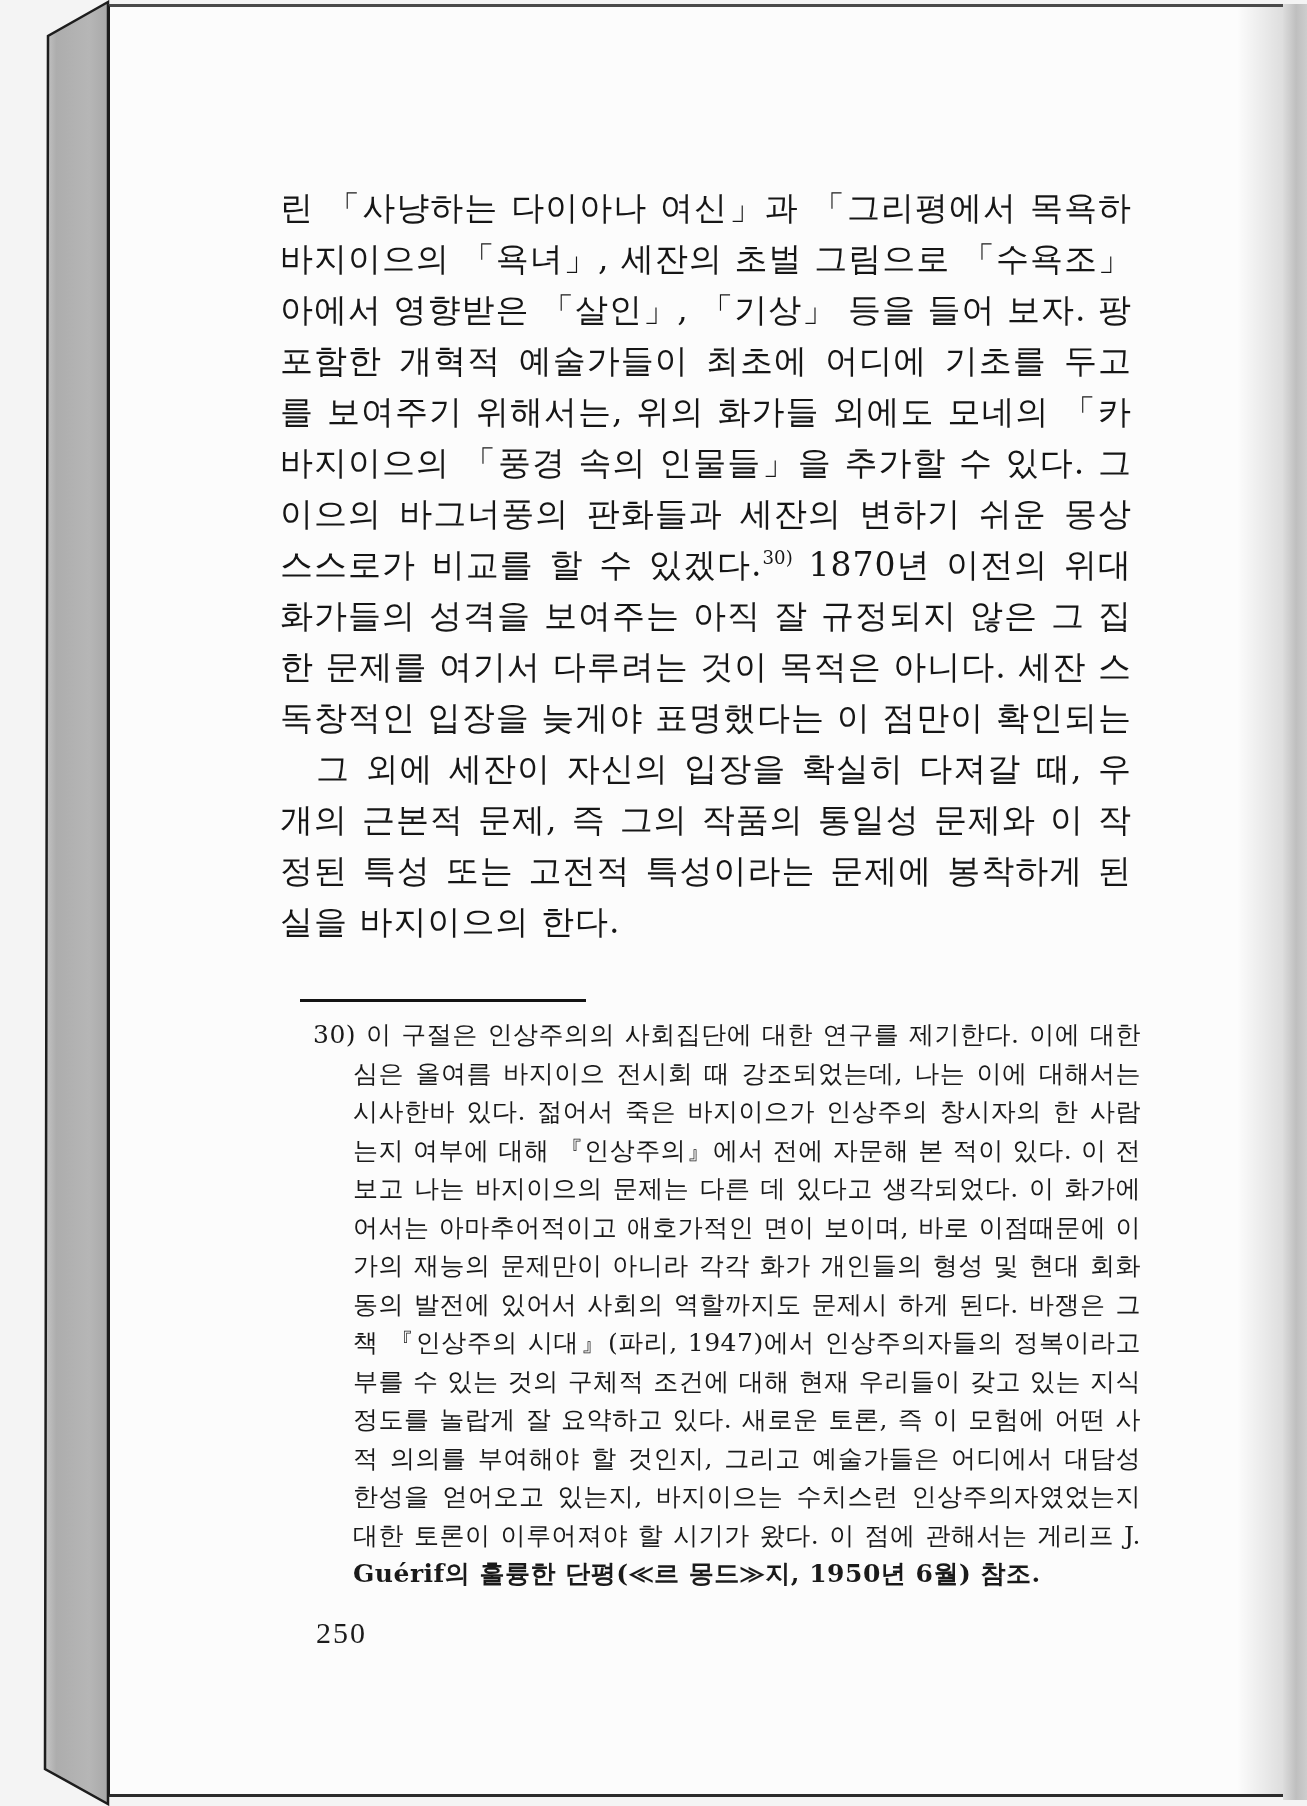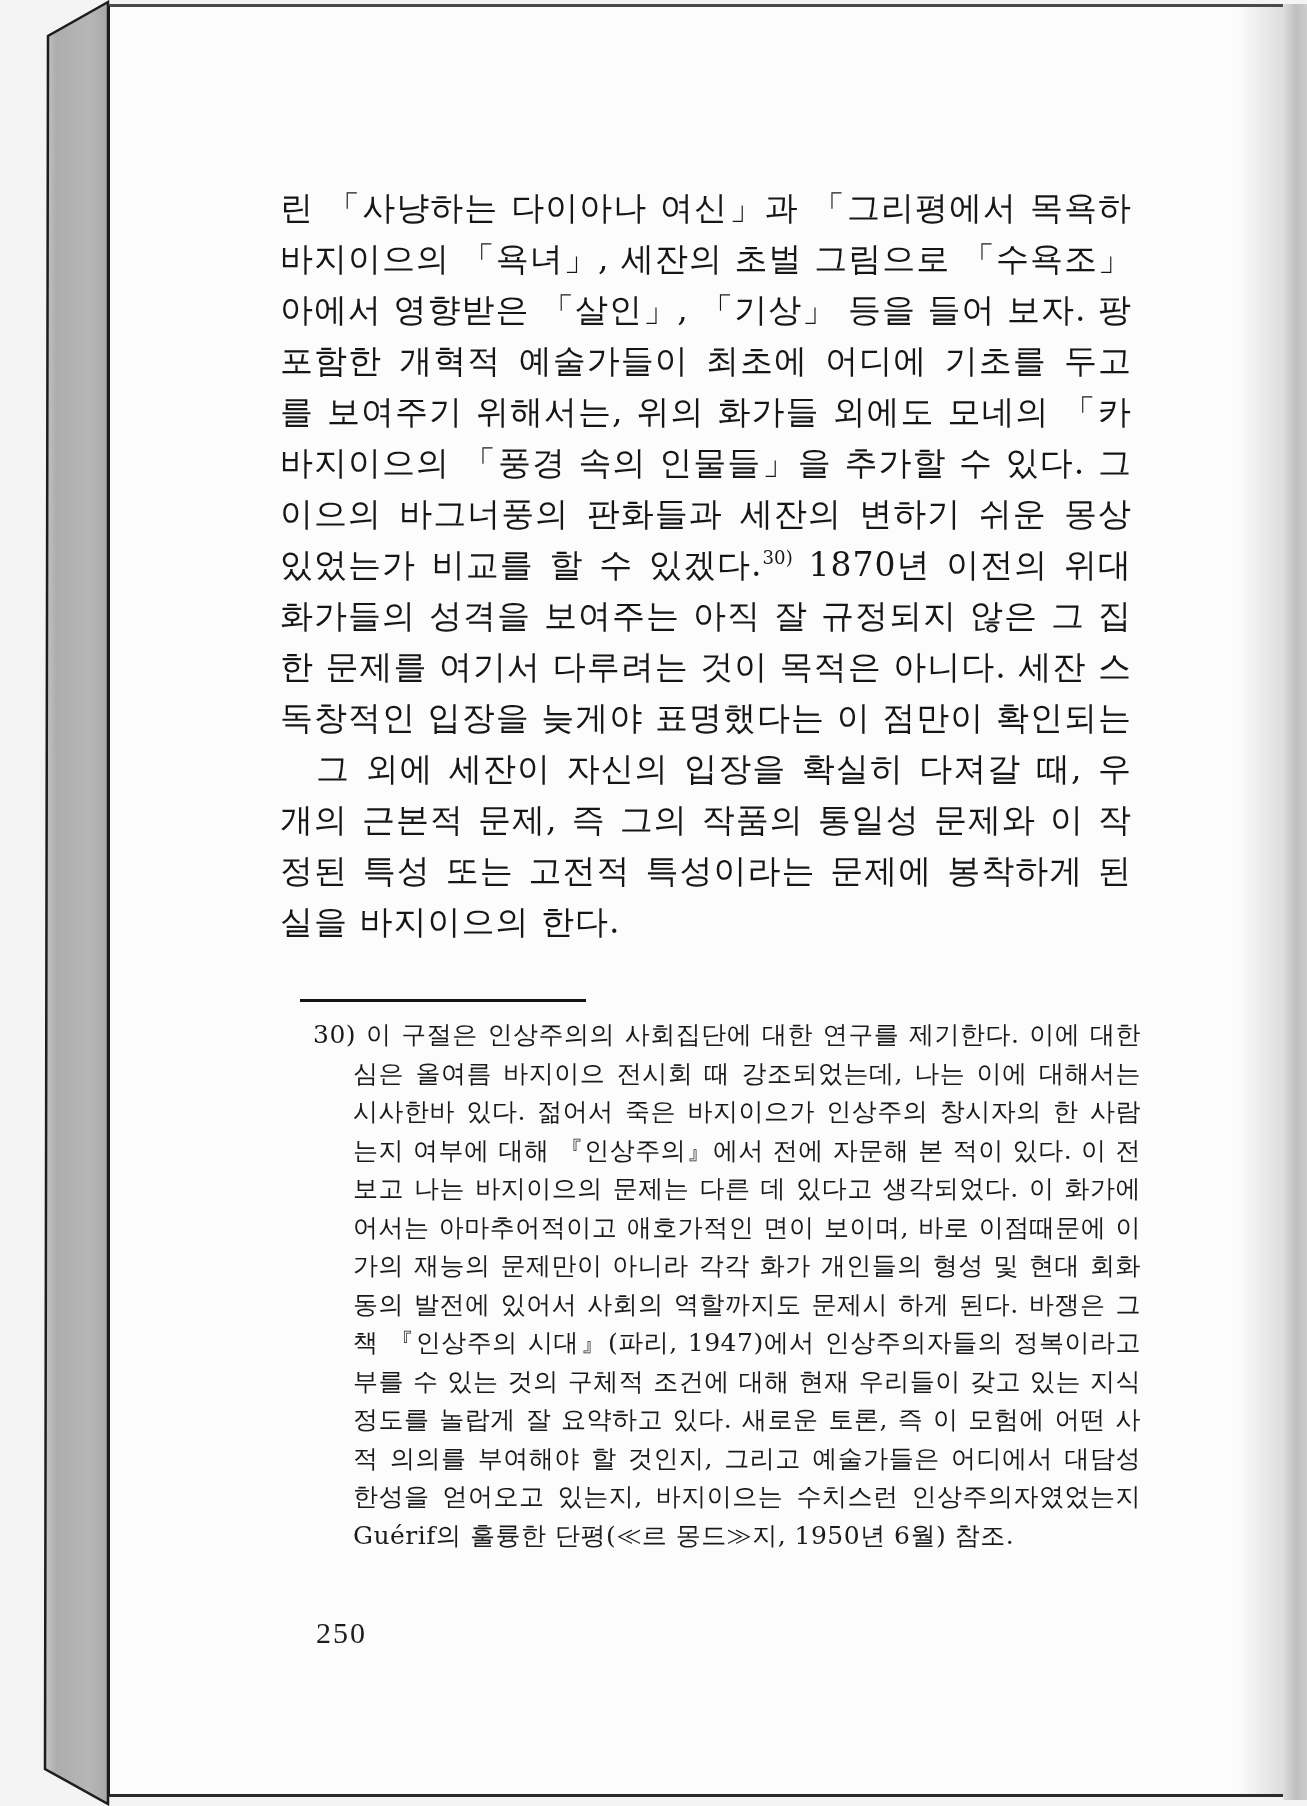--- a/index.html
+++ b/index.html
@@ -76,21 +76,21 @@
     line-height:38.5px;
     letter-spacing:0.5px;
   }
   .fline{
     text-align:justify;
     text-align-last:justify;
     height:38.5px;
     overflow:hidden;
   }
   .fline.cont{padding-left:40px;box-sizing:border-box;}
-  .fline.noj{text-align-last:left;}
+  .fline.noj{text-align-last:left;font-weight:bold;}
   .fn-marker{padding-right:10px;}
 
   
   .page-number{
     position:absolute;
     left:316px;top:1616px;
     font-size:30px;
     color:#1c1c1c;
     letter-spacing:2px;
     font-family:Liberation Serif, serif;
@@ -118,21 +118,21 @@
 
   <div class="body-text">
     <div class="bline">린 「사냥하는 다이아나 여신」과 「그리평에서 목욕하는 여인」,</div>
     <div class="bline">바지이으의 「욕녀」, 세잔의 초벌 그림으로 「수욕조」와 들라쿠루</div>
     <div class="bline">아에서 영향받은 「살인」, 「기상」 등을 들어 보자. 팡탱 라투르를</div>
     <div class="bline">포함한 개혁적 예술가들이 최초에 어디에 기초를 두고 있었는가</div>
     <div class="bline">를 보여주기 위해서는, 위의 화가들 외에도 모네의 「카미유」와</div>
     <div class="bline">바지이으의 「풍경 속의 인물들」을 추가할 수 있다. 그리고 바지</div>
     <div class="bline">이으의 바그너풍의 판화들과 세잔의 변하기 쉬운 몽상 사이에</div>
     <div class="bline">
-      <span>있었는가 비교를 할 수 있겠다.</span><sup class="fnref">30)</sup><span> 1870년 이전의 위대한 개혁적</span>
+      <span>스스로가 비교를 할 수 있겠다.</span><sup class="fnref">30)</sup><span> 1870년 이전의 위대한 개혁적</span>
     </div>
     <div class="bline">화가들의 성격을 보여주는 아직 잘 규정되지 않은 그 집단에 대</div>
     <div class="bline">한 문제를 여기서 다루려는 것이 목적은 아니다. 세잔 스스로가</div>
     <div class="bline">독창적인 입장을 늦게야 표명했다는 이 점만이 확인되는 바이다.</div>
     <div class="bline indent">그 외에 세잔이 자신의 입장을 확실히 다져갈 때, 우리는 두</div>
     <div class="bline">개의 근본적 문제, 즉 그의 작품의 통일성 문제와 이 작품의 안</div>
     <div class="bline">정된 특성 또는 고전적 특성이라는 문제에 봉착하게 된다는 사</div>
     <div class="bline noj">실을 바지이으의 한다.</div>
   </div>
 
@@ -147,18 +147,19 @@
     <div class="fline cont">는지 여부에 대해 『인상주의』에서 전에 자문해 본 적이 있다. 이 전시를</div>
     <div class="fline cont">보고 나는 바지이으의 문제는 다른 데 있다고 생각되었다. 이 화가에 있</div>
     <div class="fline cont">어서는 아마추어적이고 애호가적인 면이 보이며, 바로 이점때문에 이 화</div>
     <div class="fline cont">가의 재능의 문제만이 아니라 각각 화가 개인들의 형성 및 현대 회화운</div>
     <div class="fline cont">동의 발전에 있어서 사회의 역할까지도 문제시 하게 된다. 바쟁은 그의</div>
     <div class="fline cont">책 『인상주의 시대』(파리, 1947)에서 인상주의자들의 정복이라고 우리가</div>
     <div class="fline cont">부를 수 있는 것의 구체적 조건에 대해 현재 우리들이 갖고 있는 지식의</div>
     <div class="fline cont">정도를 놀랍게 잘 요약하고 있다. 새로운 토론, 즉 이 모험에 어떤 사회</div>
     <div class="fline cont">적 의의를 부여해야 할 것인지, 그리고 예술가들은 어디에서 대담성과 제</div>
     <div class="fline cont">한성을 얻어오고 있는지, 바지이으는 수치스런 인상주의자였었는지 등에</div>
+    <div class="fline cont">대한 토론이 이루어져야 할 시기가 왔다. 이 점에 관해서는 게리프 J.</div>
     <div class="fline cont noj">Guérif의 훌륭한 단평(≪르 몽드≫지, 1950년 6월) 참조.</div>
   </div>
 
   <div class="page-number">250</div>
 
 </div>
 
 </body></html>

